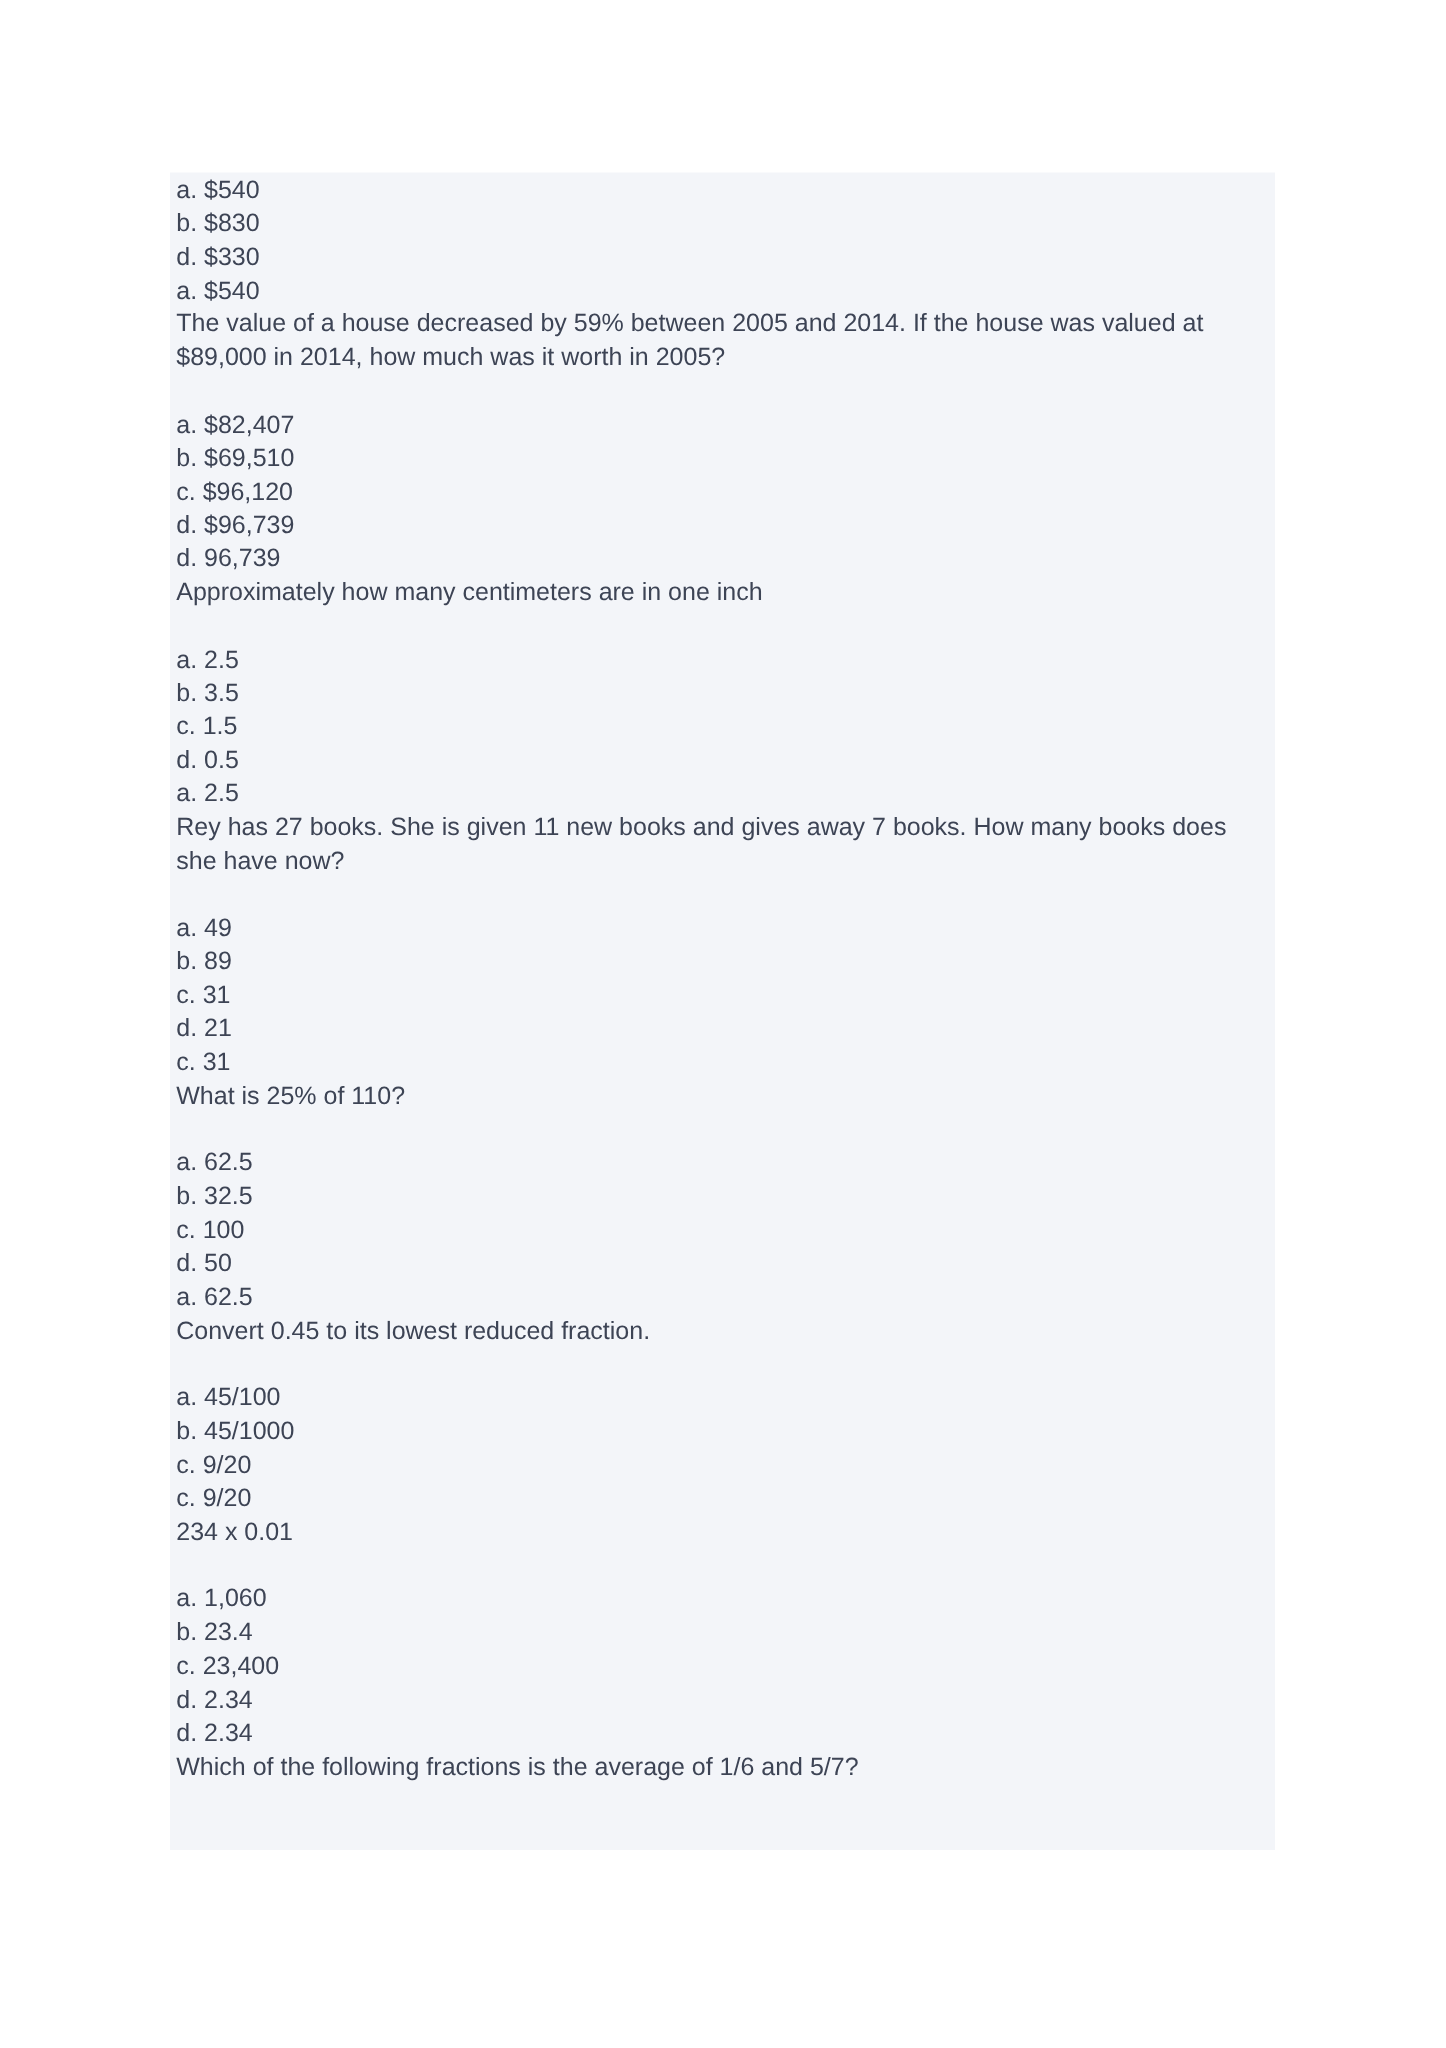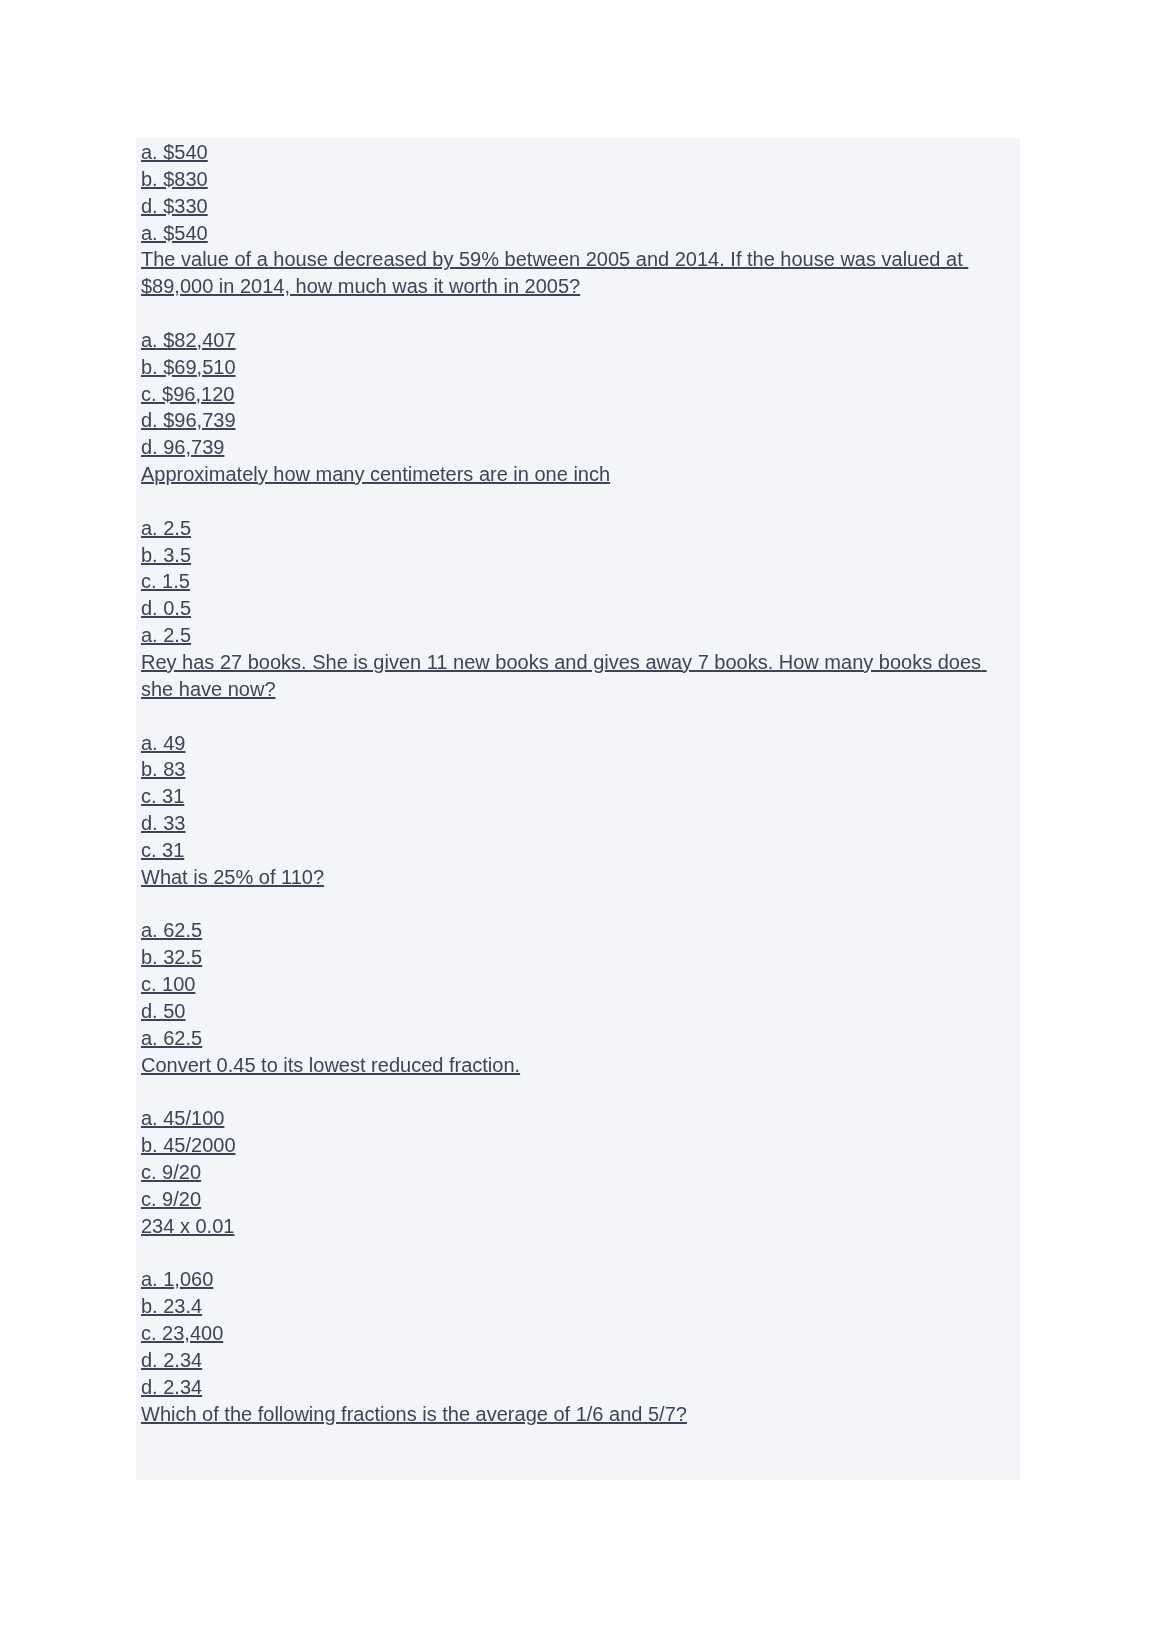--- a/index.html
+++ b/index.html
@@ -24,21 +24,20 @@
     padding: 1px 19px 0 5px;
     background: #f3f5f9;
     color: #3d4455;
   }
   .line {
     font-size: 20px;
     line-height: 26.84px;
     min-height: 26.84px;
     white-space: pre-wrap;
     overflow-wrap: break-word;
-    text-decoration: underline;
   }
   .line.blank {
     height: 26.84px;
   }
 </style>
 </head>
 <body style="background: rgb(255, 255, 255);">
 
 <div class="content-box" style="background: rgb(243, 245, 249); color: rgb(61, 68, 85);">
   <div id="lines">
@@ -56,35 +55,35 @@
       <div class="line">Approximately how many centimeters are in one inch</div>
       <div class="line blank"></div>
       <div class="line">a. 2.5</div>
       <div class="line">b. 3.5</div>
       <div class="line">c. 1.5</div>
       <div class="line">d. 0.5</div>
       <div class="line">a. 2.5</div>
       <div class="line">Rey has 27 books. She is given 11 new books and gives away 7 books. How many books does she have now?</div>
       <div class="line blank"></div>
       <div class="line">a. 49</div>
-      <div class="line">b. 83</div>
+      <div class="line">b. 89</div>
       <div class="line">c. 31</div>
-      <div class="line">d. 33</div>
+      <div class="line">d. 21</div>
       <div class="line">c. 31</div>
       <div class="line">What is 25% of 110?</div>
       <div class="line blank"></div>
       <div class="line">a. 62.5</div>
       <div class="line">b. 32.5</div>
       <div class="line">c. 100</div>
       <div class="line">d. 50</div>
       <div class="line">a. 62.5</div>
       <div class="line">Convert 0.45 to its lowest reduced fraction.</div>
       <div class="line blank"></div>
       <div class="line">a. 45/100</div>
-      <div class="line">b. 45/2000</div>
+      <div class="line">b. 45/1000</div>
       <div class="line">c. 9/20</div>
       <div class="line">c. 9/20</div>
       <div class="line">234 x 0.01</div>
       <div class="line blank"></div>
       <div class="line">a. 1,060</div>
       <div class="line">b. 23.4</div>
       <div class="line">c. 23,400</div>
       <div class="line">d. 2.34</div>
       <div class="line">d. 2.34</div>
       <div class="line">Which of the following fractions is the average of 1/6 and 5/7?</div>

